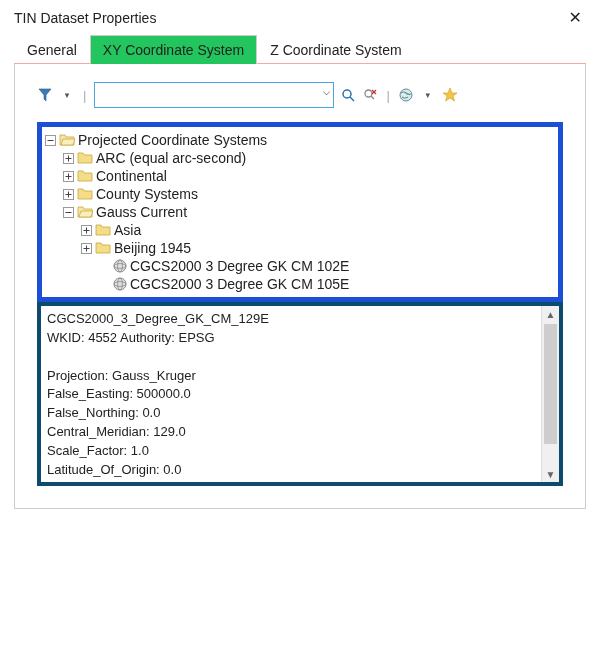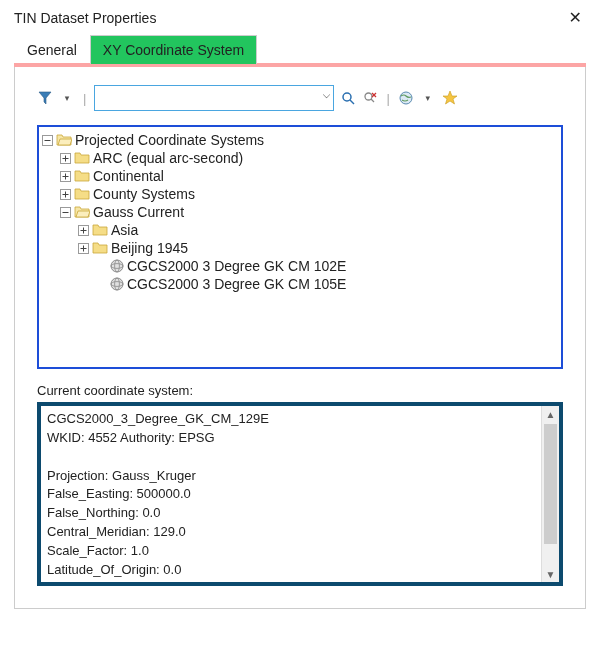--- a/index.html
+++ b/index.html
@@ -1,33 +1,33 @@
 <!DOCTYPE html>
 <html><head>
 <meta charset="utf-8">
 <style>
   html,body{margin:0;padding:0;font-family:"Segoe UI",Tahoma,sans-serif;font-size:13px;color:#222;background:#fff}
   .window{width:600px;height:648px;box-sizing:border-box;border:0;position:relative}
   .titlebar{display:flex;align-items:flex-end;justify-content:space-between;padding:10px 14px 6px 14px}
   .titlebar .title{font-size:14px}
   .titlebar .close{font-size:16px;line-height:1;padding:0 4px;cursor:default}
   .body{padding:2px 14px 14px 14px}
-  .tabs{display:flex;align-items:flex-start;border-bottom:4px solid #fca5a5;position:relative}
+  .tabs{display:flex;align-items:flex-start;border-bottom:1px solid #fca5a5;position:relative}
   .tab{padding:6px 12px 6px 12px;border:1px solid transparent;border-bottom:none;font-size:14px;cursor:default;position:relative;top:1px}
   .tab.active{border-color:#ccc;background:#22c55e}
   .tabpanel{border:1px solid #ccc;border-top:none;padding:18px 22px 22px 22px}
   .toolbar{display:flex;align-items:center;gap:6px;margin-bottom:14px}
   .sep{color:#aaa;padding:0 2px}
   .ico{width:16px;height:16px;display:inline-flex;align-items:center;justify-content:center}
   .searchwrap{position:relative;flex:0 0 auto}
   .searchbox{width:210px;height:22px;border:1px solid #4aa6e0;padding:1px 22px 1px 6px;font-family:inherit;font-size:13px;outline:none;box-sizing:content-box}
   .search-drop{position:absolute;right:4px;top:4px;font-size:10px;color:#555;pointer-events:none}
   .mini{cursor:default}
   .mini svg{display:block}
-  .tree{border:2px solid #1d4ed8;height:244px;overflow-y:scroll;padding:4px 2px;box-sizing:border-box}
+  .tree{border:5px solid #1d4ed8;height:180px;overflow-y:scroll;padding:4px 2px;box-sizing:border-box}
   .node{display:flex;align-items:center;gap:3px;padding:1px 0;white-space:nowrap}
   .twist{width:12px;height:12px;display:inline-flex;align-items:center;justify-content:center;cursor:default;font-size:10px;color:#555}
   .twist.none{visibility:hidden}
   .fldr{width:16px;height:14px}
   .globeico{width:14px;height:14px}
   .nlabel{font-size:14px}
   .d0{padding-left:0}
   .d1{padding-left:18px}
   .d2{padding-left:36px}
   .d3{padding-left:54px}
@@ -47,20 +47,21 @@
 
   <div class="titlebar">
     <span class="title">TIN Dataset Properties</span>
     <span class="close">✕</span>
   </div>
 
   <div class="body">
     <div class="tabs">
       <div class="tab"><span>General</span></div>
       <div class="tab active"><span>XY Coordinate System</span></div>
+      <div class="tab"><span>Z Coordinate System</span></div>
     </div>
 
     <div class="tabpanel">
 
       <div class="toolbar">
         <span class="ico mini">
           <svg width="16" height="16" viewBox="0 0 16 16">
               <path d="M2 2 H14 L9 8 V14 L7 12 V8 Z" fill="#3a7db6" stroke="#2a5a86" stroke-width="0.6"></path>
             </svg>
         </span>
@@ -204,21 +205,20 @@
             <span class="twist none"></span>
             <span class="globeico"><svg width="14" height="14" viewBox="0 0 14 14">
                 <circle cx="7" cy="7" r="6" fill="#e0e0e0" stroke="#8a8a8a"></circle>
                 <ellipse cx="7" cy="7" rx="6" ry="2.4" fill="none" stroke="#8a8a8a" stroke-width="0.8"></ellipse>
                 <ellipse cx="7" cy="7" rx="2.4" ry="6" fill="none" stroke="#8a8a8a" stroke-width="0.8"></ellipse>
               </svg></span>
             <span class="nlabel">CGCS2000 3 Degree GK CM 105E</span>
           </div>
         </div>
 
-      <div class="current-label">Current coordinate system:</div>
 
       <div class="details-wrap">
         <div class="details" id="details">CGCS2000_3_Degree_GK_CM_129E
 WKID: 4552 Authority: EPSG
 
 Projection: Gauss_Kruger
 False_Easting: 500000.0
 False_Northing: 0.0
 Central_Meridian: 129.0
 Scale_Factor: 1.0

